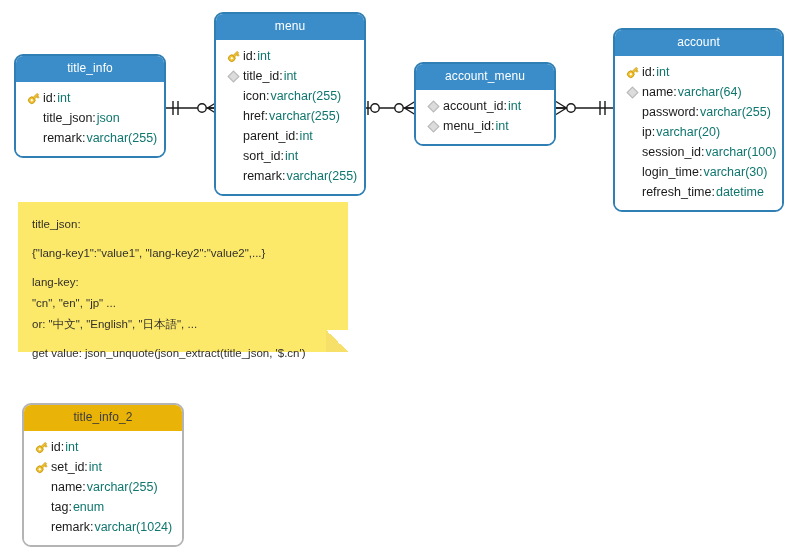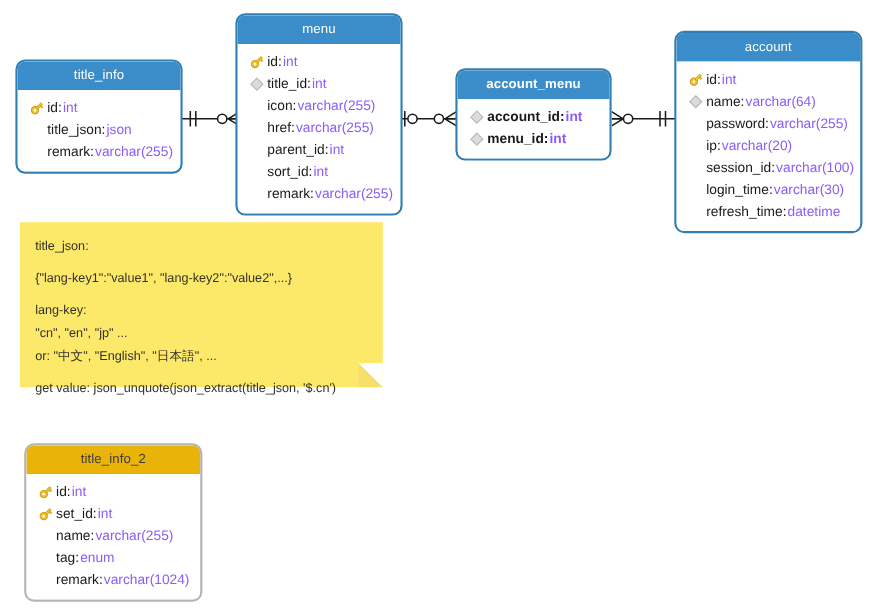--- a/index.html
+++ b/index.html
@@ -53,21 +53,21 @@
     height: 18px;
     margin-right: 1px;
     display: inline-flex;
     align-items: center;
     justify-content: center;
   }
   .fname {
     color: #1a1a1a;
   }
   .ftype {
-    color: #8b5cf6;
+    color: #0f766e;
     margin-left: 1px;
   }
   .colon { color: #1a1a1a; }
 
   
   .entity.gray {
     border: 2px solid #b4b4b4;
   }
   .entity.gray .ent-header {
     background: #eab308;
@@ -225,21 +225,21 @@
         </div>
         <div class="field-row">
           <span class="fmark"></span>
           <span class="fname">remark</span>
           <span class="colon">:</span>
           <span class="ftype">varchar(255)</span>
         </div>
       </div>
   </div>
 
-  <div class="entity" style="left:414px; top:62px; width:142px;font-weight:bold;">
+  <div class="entity" style="left:414px; top:62px; width:142px;">
     <div class="ent-header">account_menu</div>
     <div class="ent-body">
         <div class="field-row">
           <span class="fmark">
             <svg width="13" height="13" viewBox="0 0 12 12">
               <polygon points="6,1 11,6 6,11 1,6" fill="#dcdcdc" stroke="#b8b8b8" stroke-width="1"></polygon>
             </svg>
           </span>
           <span class="fname">account_id</span>
           <span class="colon">:</span>

